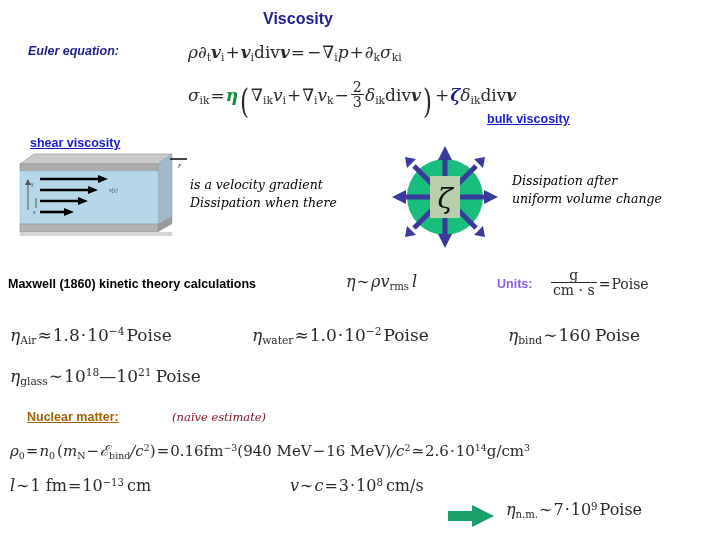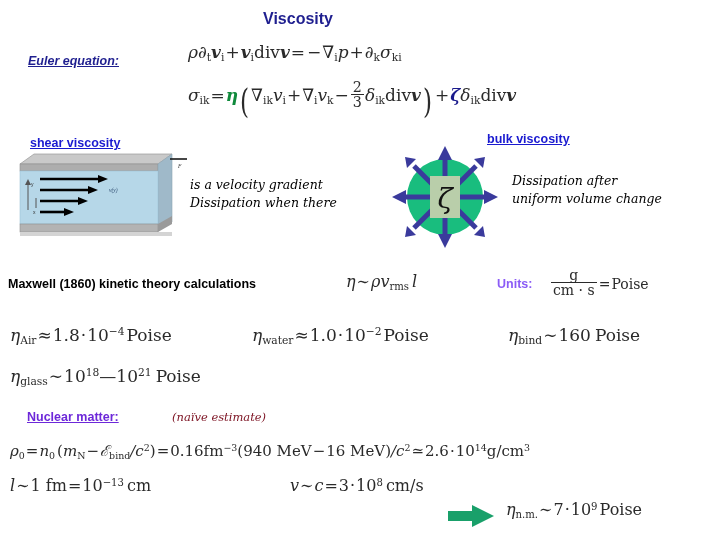--- a/index.html
+++ b/index.html
@@ -20,35 +20,34 @@
   
   #slide-title {
     left: 0; top: 10px; width: 596px;
     text-align: center;
     font-size: 16px;
     font-weight: bold;
     color: #1f1f8f;
     letter-spacing: 0px;
   }
   #euler-label {
-    left: 28px; top: 54px;
+    left: 28px; top: 44px;
     font-size: 12.5px;
     font-weight: bold;
     font-style: italic;
     color: #1f1f8f;
-    text-decoration: underline;
   }
   .section-link {
     font-size: 12.5px;
     font-weight: bold;
     color: #1a1ad0;
     text-decoration: underline;
   }
   #shear-label { left: 30px; top: 120px; margin-top: 16px; }
-  #bulk-label  { left: 487px; top: 132px; text-align: right; }
+  #bulk-label  { left: 487px; top: 112px; text-align: right; }
 
   
   .math {
     font-family: "DejaVu Serif", "Liberation Serif", serif;
     color: #2a2a2a;
     white-space: nowrap;
   }
   .mi { font-style: italic; }
   .mb { font-style: italic; font-weight: bold; }
   .mup { font-style: normal; }
@@ -124,21 +123,21 @@
   #eq-air   { left: 10px;  top: 325px; font-size: 17px; }
   #eq-water { left: 252px; top: 325px; font-size: 17px; }
   #eq-honey { left: 508px; top: 325px; font-size: 17px; }
   #eq-glass { left: 10px;  top: 366px; font-size: 17px; }
 
   
   #nuclear-label {
     left: 27px; top: 410px;
     font-size: 12.5px;
     font-weight: bold;
-    color: #6d28d9;
+    color: #a16207;
     text-decoration: underline;
   }
   #naive-note {
     left: 172px; top: 410px;
     font-family: "DejaVu Serif", "Liberation Serif", serif;
     font-style: italic;
     font-size: 11.5px;
     color: #7b1020;
   }
   #eq-rho0 { left: 10px; top: 440px; font-size: 15px; }

